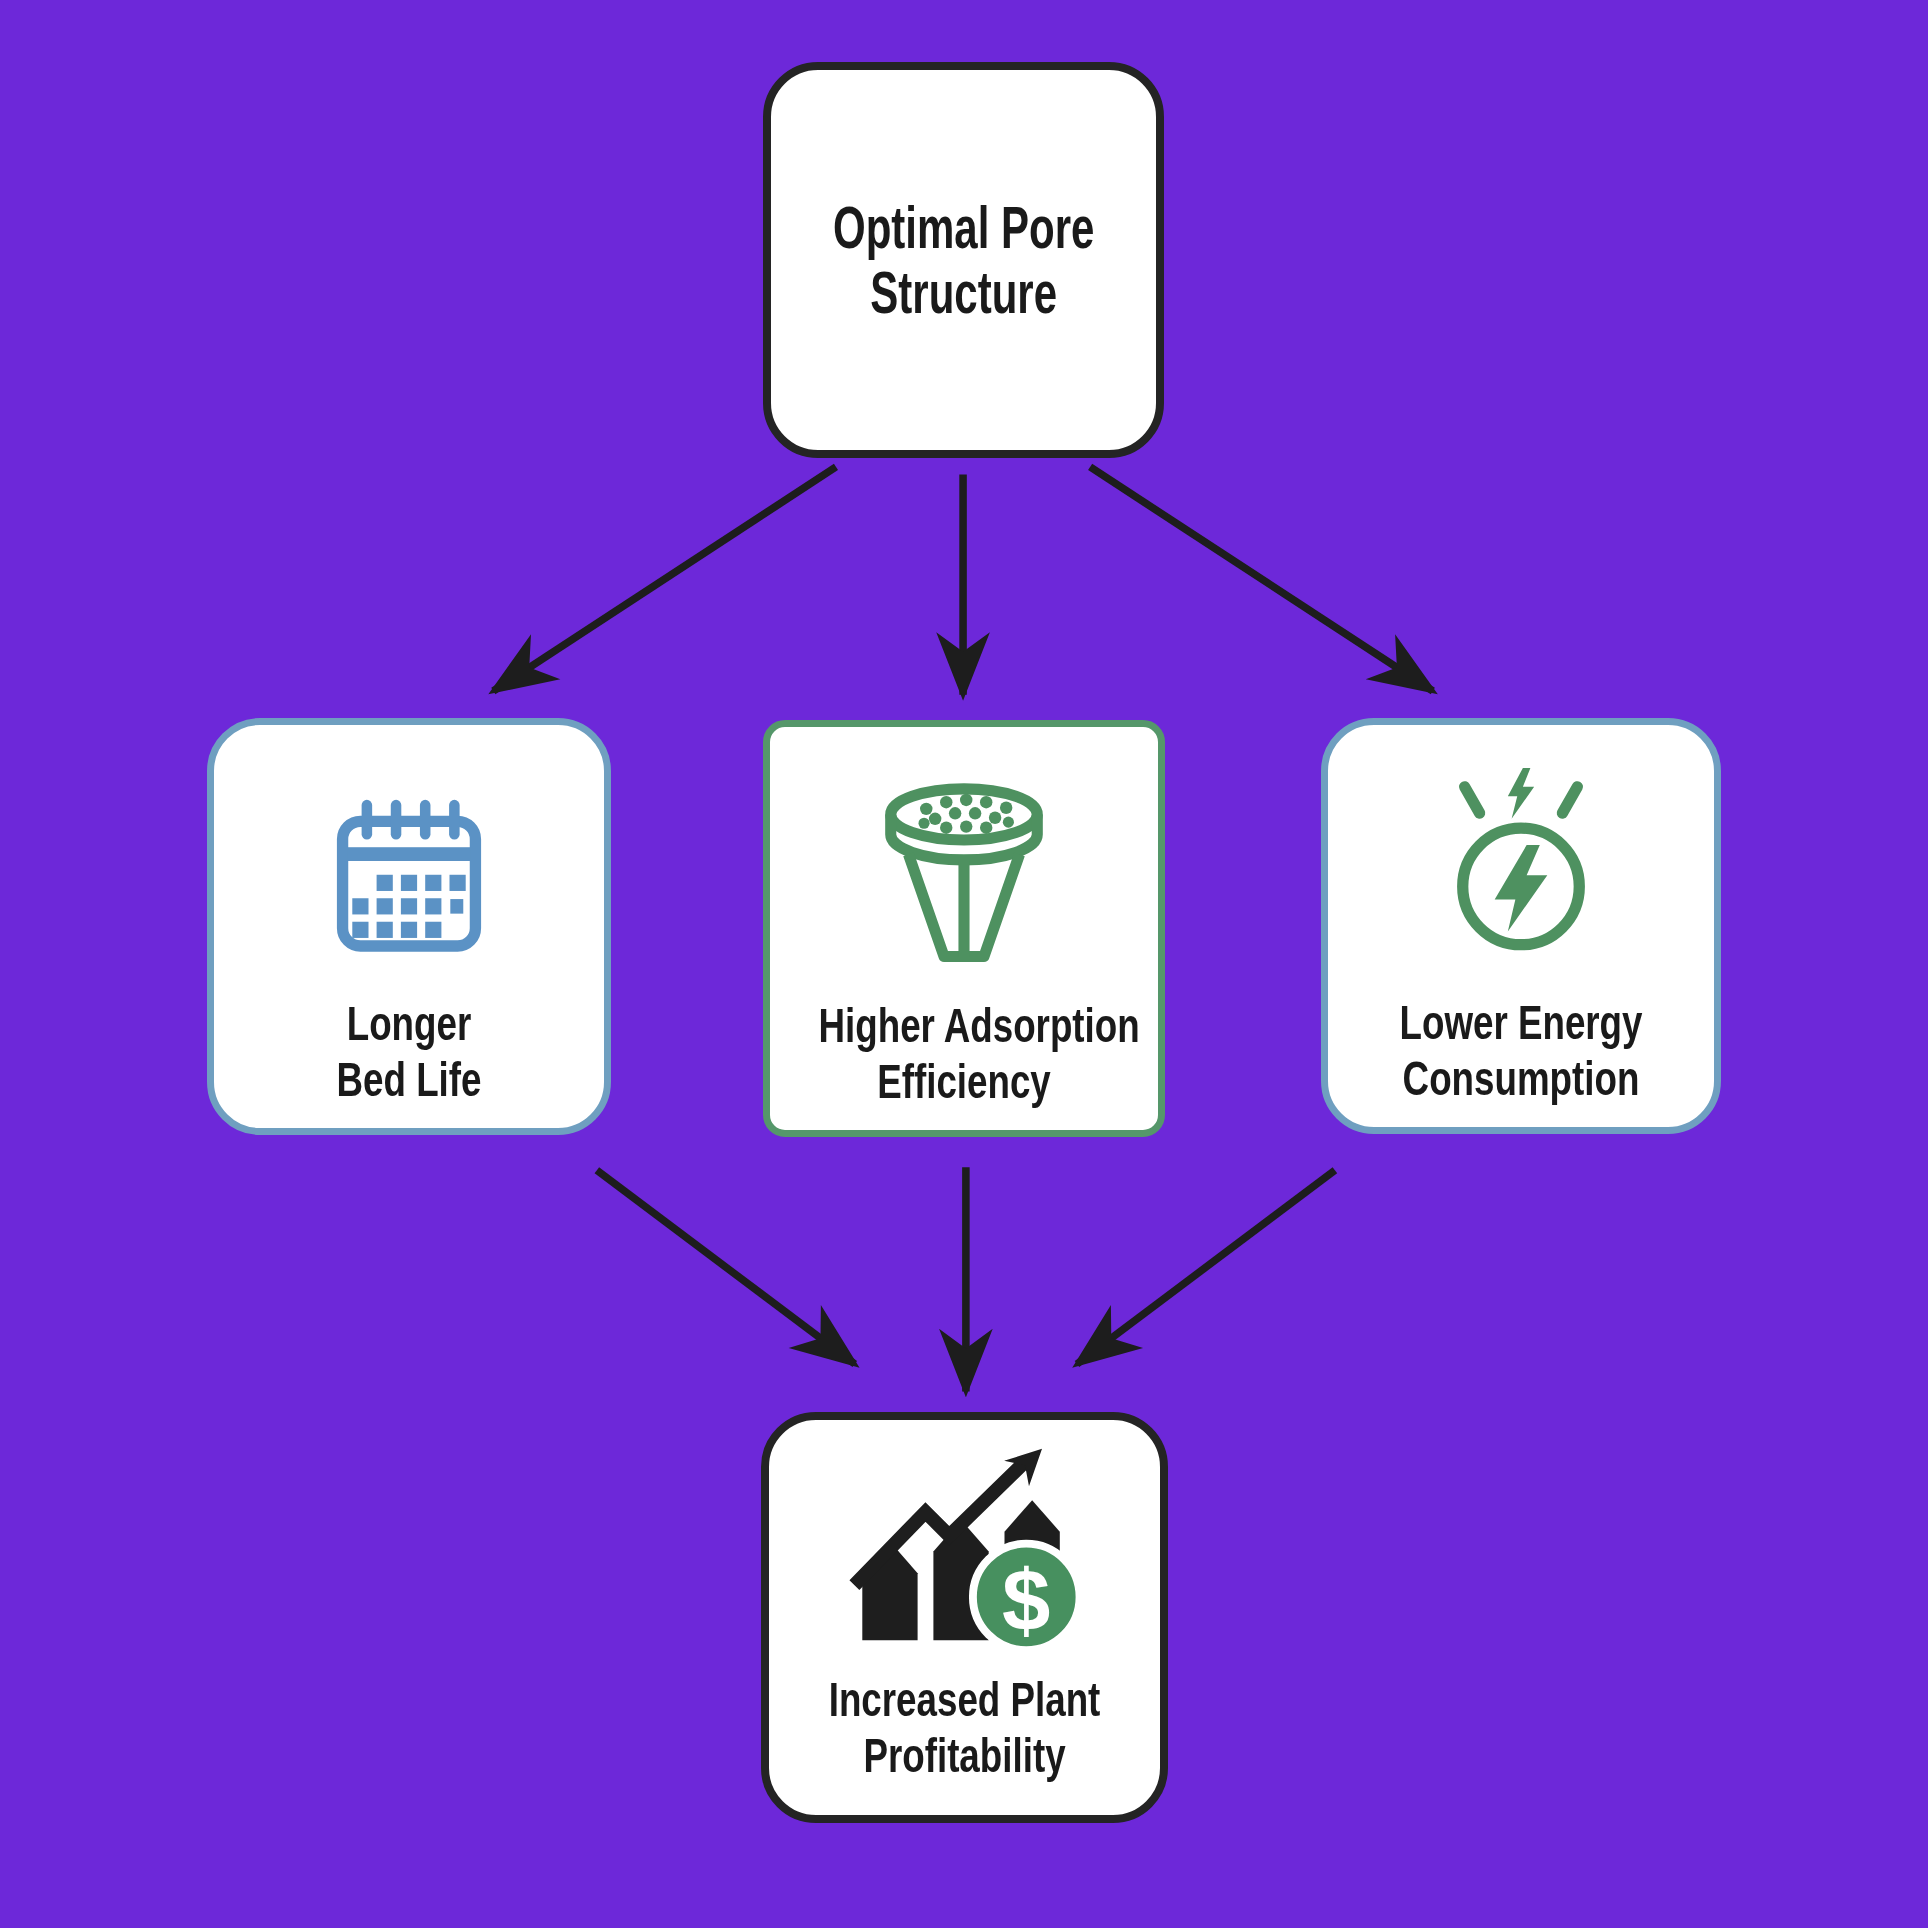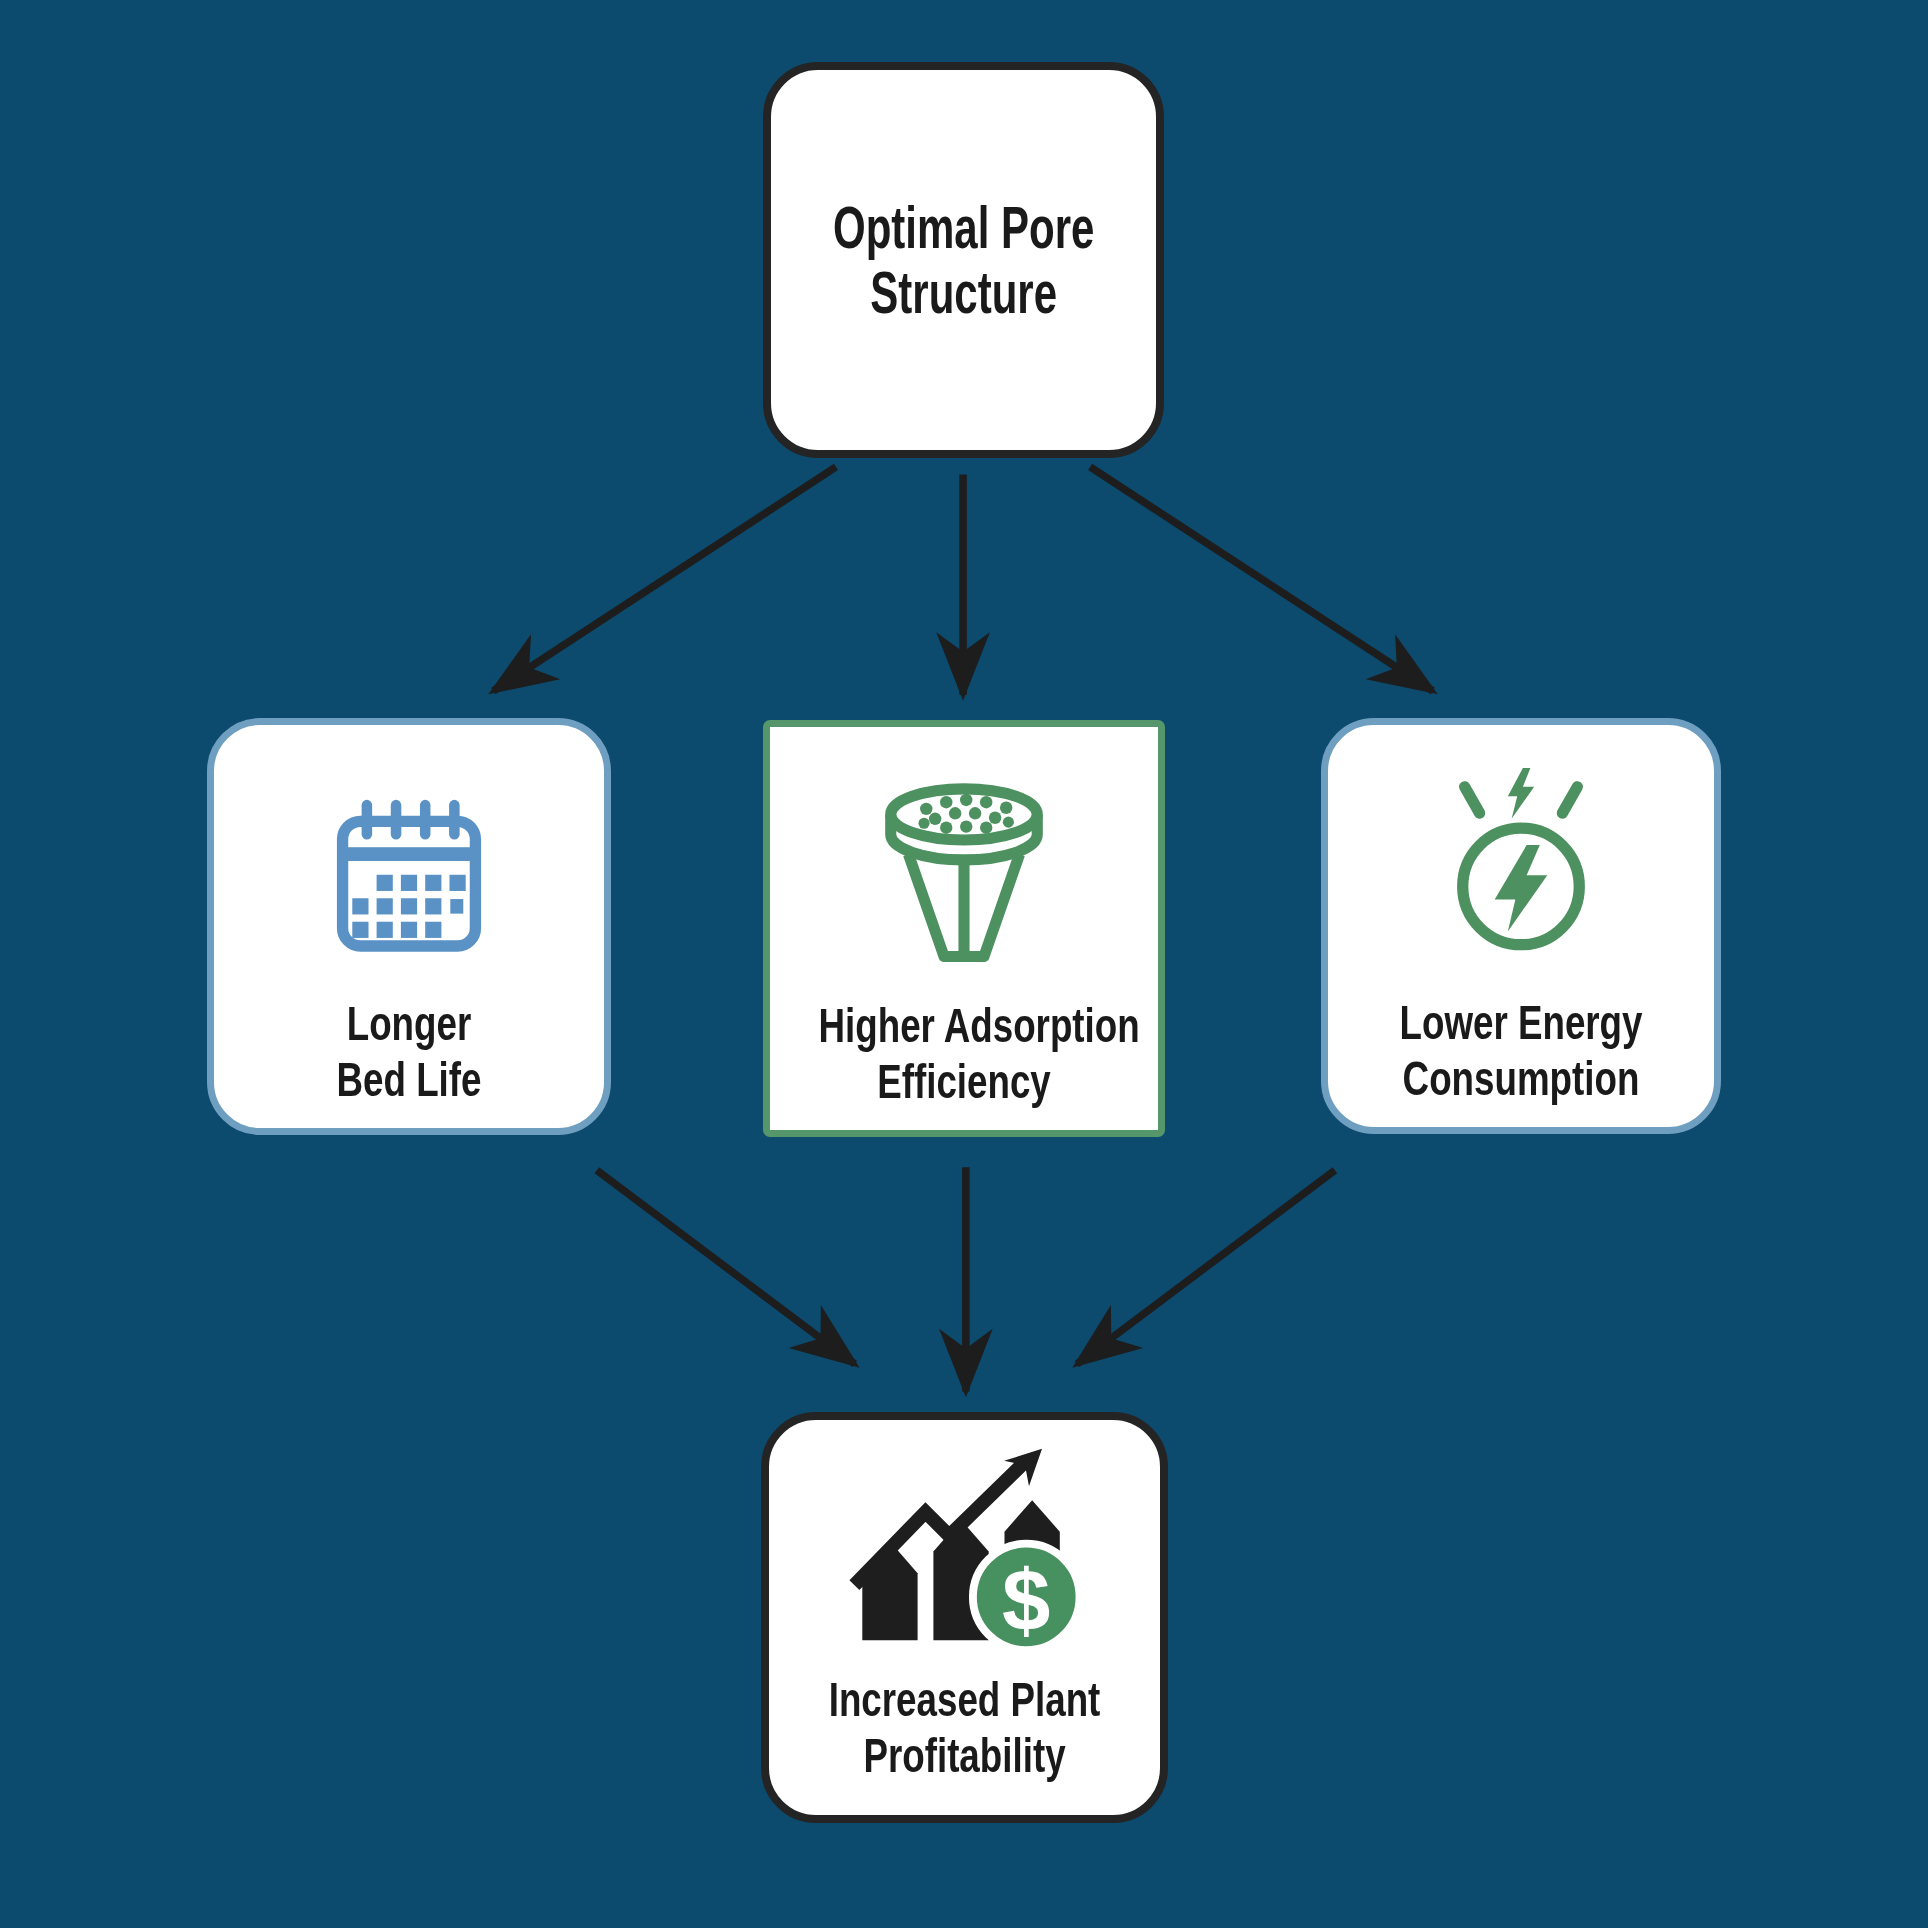--- a/index.html
+++ b/index.html
@@ -1,24 +1,24 @@
 <!DOCTYPE html>
 <html style="font-size:15px"><head>
 <meta charset="utf-8">
 <style>
   html,body{margin:0;padding:0;background:#ffffff;}
   .canvas{
-    position:relative;width:1928px;height:1928px;background:#0c4a6e;
+    position:relative;width:1928px;height:1928px;background:#6d28d9;
     font-family:"Liberation Sans",sans-serif;overflow:hidden;
   }
   .arrows{position:absolute;left:0;top:0;width:1928px;height:1928px;}
   .node{position:absolute;background:#ffffff;box-sizing:border-box;}
   .node-dark{border:8.5px solid #242424;border-radius:55px;}
   .node-blue{border:7.5px solid #6f9fc0;border-radius:53px;}
-  .node-green{border:7.5px solid #55976a;border-radius:7px;}
+  .node-green{border:7.5px solid #55976a;border-radius:22px;}
   #node-root{left:763px;top:62px;width:401px;height:396px;}
   #node-left{left:207px;top:718px;width:404px;height:417px;}
   #node-middle{left:763px;top:720px;width:402px;height:417px;}
   #node-right{left:1321px;top:718px;width:400px;height:416px;}
   #node-bottom{left:761px;top:1412px;width:407px;height:411px;}
   .label{
     position:absolute;left:0;right:0;bottom:21px;text-align:center;color:#1a1a1a;
   }
   .label-scale{
     transform:scaleX(0.75);transform-origin:50% 50%;

